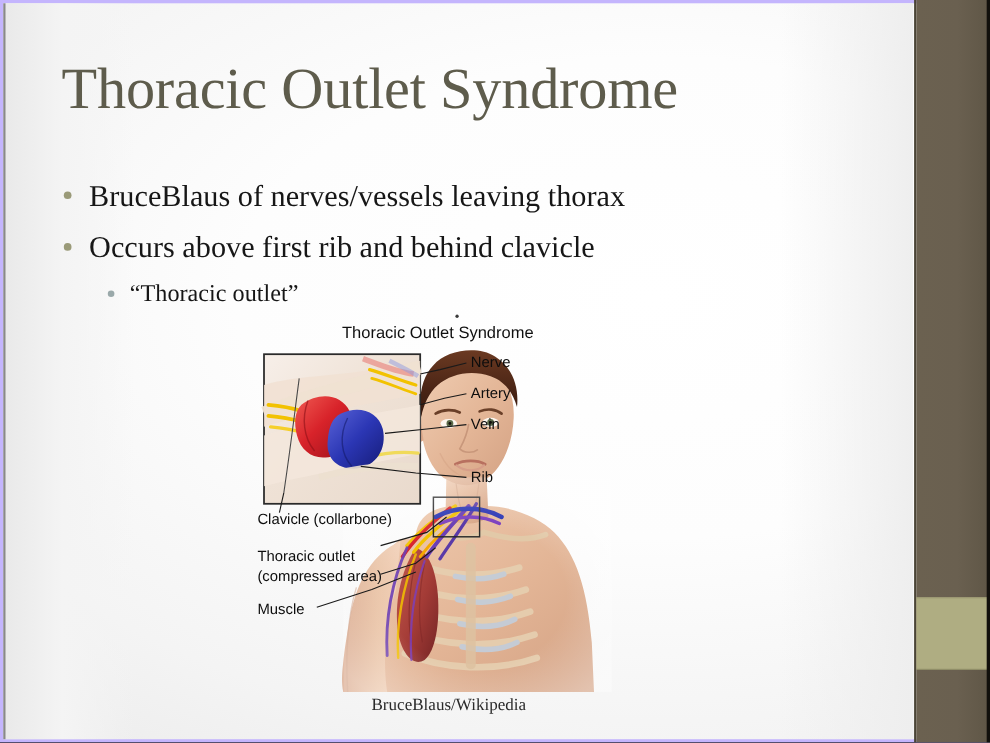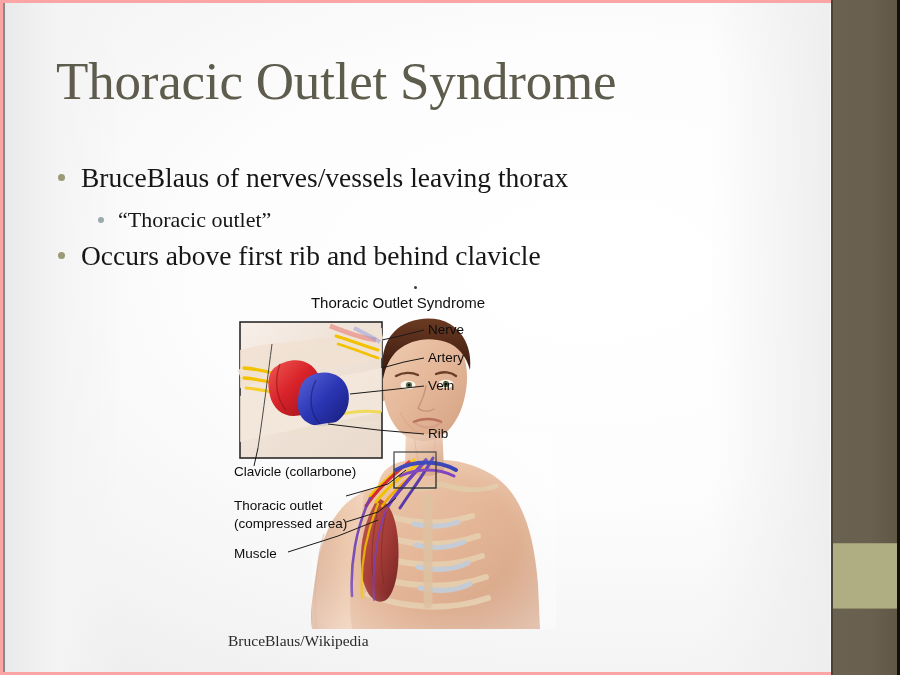--- a/index.html
+++ b/index.html
@@ -7,21 +7,21 @@
   html,body{ background:#000; }
   body{
     width:900px; height:675px; overflow:hidden;
     font-family:"Liberation Serif", serif;
     position:relative;
   }
 
   
   #slide{
     position:absolute; left:0; top:0; width:900px; height:675px;
-    background:#fca5a5;
+    background:#c4b5fd;
   }
   #slide-bg{
     position:absolute; left:3px; top:3px; width:894px; height:669px;
     background:
       radial-gradient(ellipse 900px 520px at 66% 40%, #ffffff 0%, #fdfdfd 42%, #f4f4f4 78%, #ececec 100%);
   }
   
   #bg-shade-l{
     position:absolute; left:3px; top:3px; width:120px; height:669px;
     background:linear-gradient(90deg,#e9e9e9 0%,#f4f4f4 45%,rgba(255,255,255,0) 100%);
@@ -83,21 +83,21 @@
   .b-txt{ color:#161616; }
   .l1 .b-txt{ font-size:27.5px; line-height:1.45; }
   .l2 .b-txt{ font-size:22px;  line-height:1.4; }
 
   
   #figure{
     position:absolute; left:228px; top:284px; width:360px; height:375px;
   }
   #fig-caption{
     position:absolute; left:0; top:348px; width:360px;
-    text-align:left; font-size:15.5px; color:#2a2a2a;
+    text-align:center; font-size:15.5px; color:#2a2a2a;
   }
   #fig-artifact-dot{
     position:absolute; left:186px; top:2px; width:3px; height:3px;
     background:#3a3a3a; border-radius:50%;
   }
   #fig-title{
     position:absolute; left:0; top:10px; width:340px;
     text-align:center;
     font-family:"Liberation Sans", sans-serif;
     font-size:15px; color:#101010;
@@ -128,28 +128,28 @@
 
   <h1 id="title">Thoracic Outlet Syndrome</h1>
 
   <div id="bullets">
 
     <div class="b-row l1">
       <span class="dot"></span>
       <span class="b-txt">BruceBlaus of nerves/vessels leaving thorax</span>
     </div>
 
+    <div class="b-row l1">
+      <span class="dot"></span>
+      <span class="b-txt">Occurs above first rib and behind clavicle</span>
+    </div>
+
     <div class="b-row l2">
       <span class="dot"></span>
       <span class="b-txt">“Thoracic outlet”</span>
-    </div>
-
-    <div class="b-row l1">
-      <span class="dot"></span>
-      <span class="b-txt">Occurs above first rib and behind clavicle</span>
     </div>
 
   </div>
 
   <div id="figure">
 
     <div id="fig-artifact-dot"></div>
     <div id="fig-title">Thoracic Outlet Syndrome</div>
 
     <svg id="fig-svg" width="360" height="345" viewBox="0 0 360 345">

